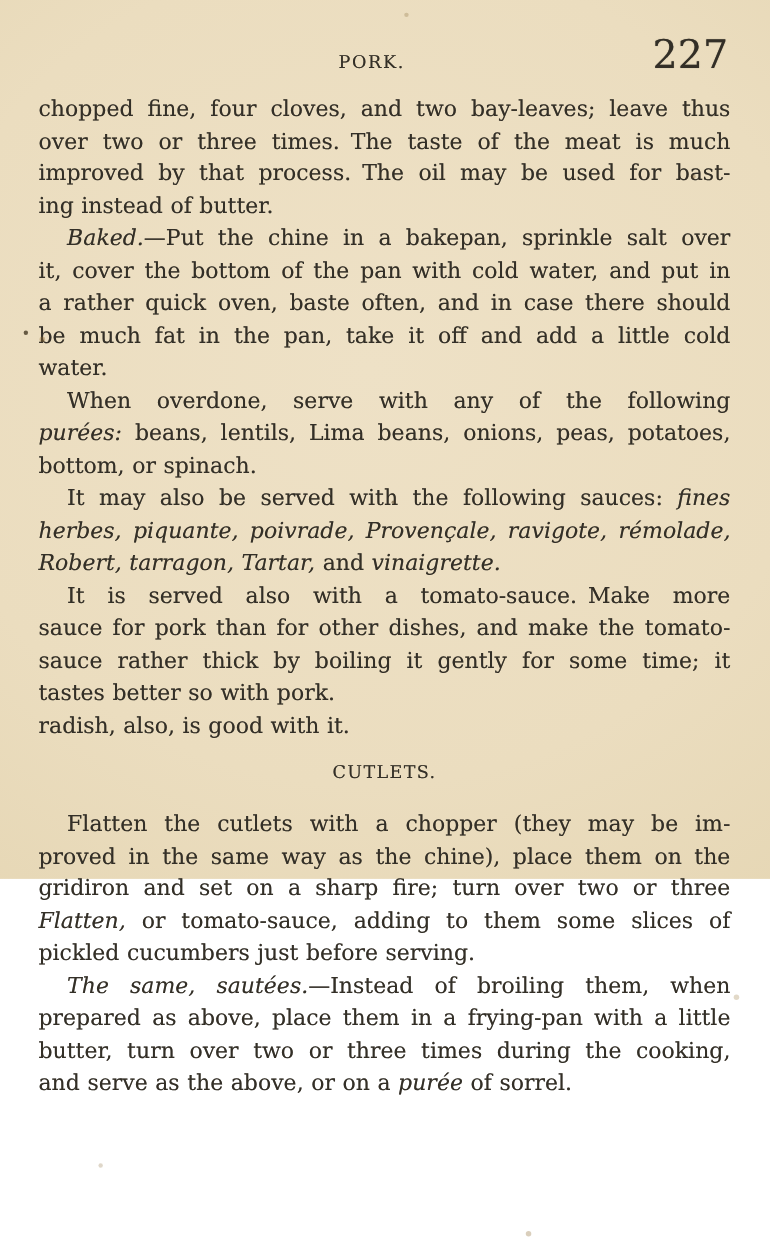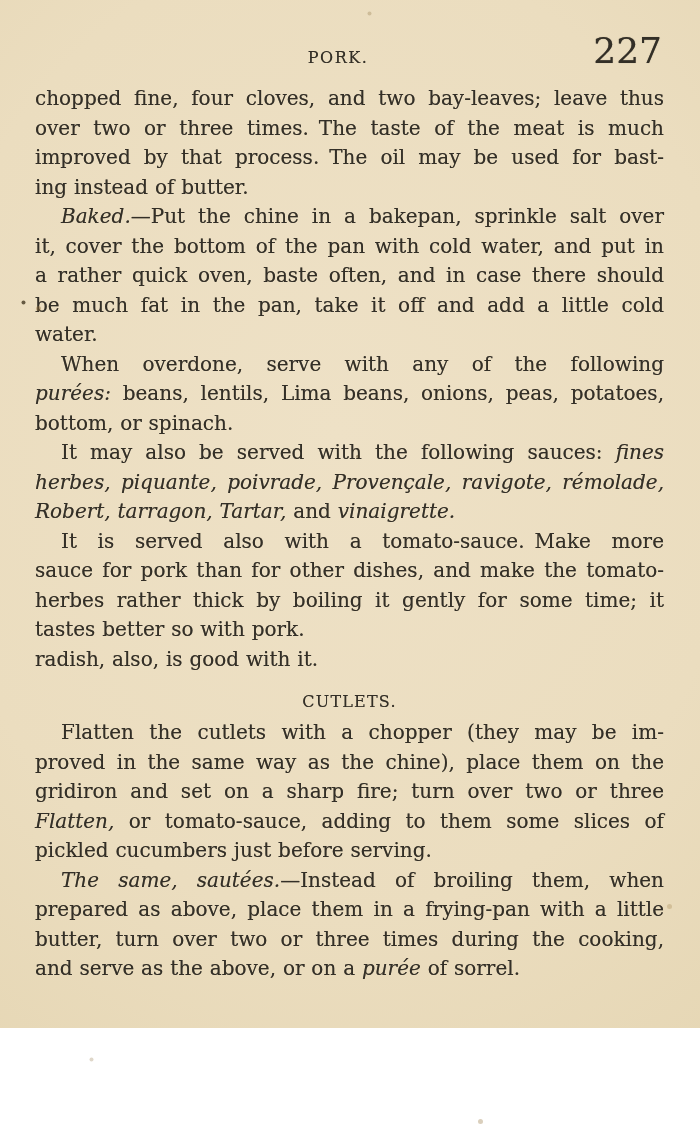--- a/index.html
+++ b/index.html
@@ -8,21 +8,21 @@
   }
   body {
     width: 700px;
     height: 1139px;
     overflow: hidden;
     font-family: "DejaVu Serif", "Liberation Serif", serif;
   }
   .page {
     position: relative;
     width: 700px;
-    height: 1028px;
+    height: 799px;
     box-sizing: border-box;
     background:
       radial-gradient(ellipse 130% 105% at 48% 42%,
         #eee1c6 0%,
         #ebddbf 45%,
         #e6d7b5 70%,
         #ddccA6 90%,
         #d2bf96 100%);
     color: #332f27;
   }
@@ -76,21 +76,21 @@
     word-spacing: 0.5px;
   }
   .line.last {
     text-align-last: left;
     white-space: normal;
   }
   .line.indent { text-indent: 26px; }
   .it { font-style: italic; }
   .section-heading {
     margin-top: 14px;
-    margin-bottom: 2px;
+    margin-bottom: 18px;
     text-align: center;
     font-size: 16px;
     letter-spacing: 1.2px;
     line-height: 28px;
   }
 </style>
 </head>
 <body>
 
 <div class="page">
@@ -122,21 +122,21 @@
         <div class="line last"><span>bottom, or spinach.</span></div>
       </div>
       <div class="paragraph">
         <div class="line indent"><span>It may also be served with the following sauces: </span><span class="it">fines</span></div>
         <div class="line"><span class="it">herbes, piquante, poivrade, Provençale, ravigote, rémolade,</span></div>
         <div class="line last"><span class="it">Robert, tarragon, Tartar,</span><span> and </span><span class="it">vinaigrette.</span></div>
       </div>
       <div class="paragraph">
         <div class="line indent"><span>It is served also with a tomato-sauce. Make more</span></div>
         <div class="line"><span>sauce for pork than for other dishes, and make the tomato-</span></div>
-        <div class="line"><span>herbes rather thick by boiling it gently for some time; it</span></div>
+        <div class="line"><span>sauce rather thick by boiling it gently for some time; it</span></div>
         <div class="line last"><span>tastes better so with pork.</span></div>
       </div>
       <div class="paragraph">
         <div class="line last"><span>radish, also, is good with it.</span></div>
       </div>
       <div class="section-heading">CUTLETS.</div>
       <div class="paragraph">
         <div class="line indent"><span>Flatten the cutlets with a chopper (they may be im-</span></div>
         <div class="line"><span>proved in the same way as the chine), place them on the</span></div>
         <div class="line"><span>gridiron and set on a sharp fire; turn over two or three</span></div>

